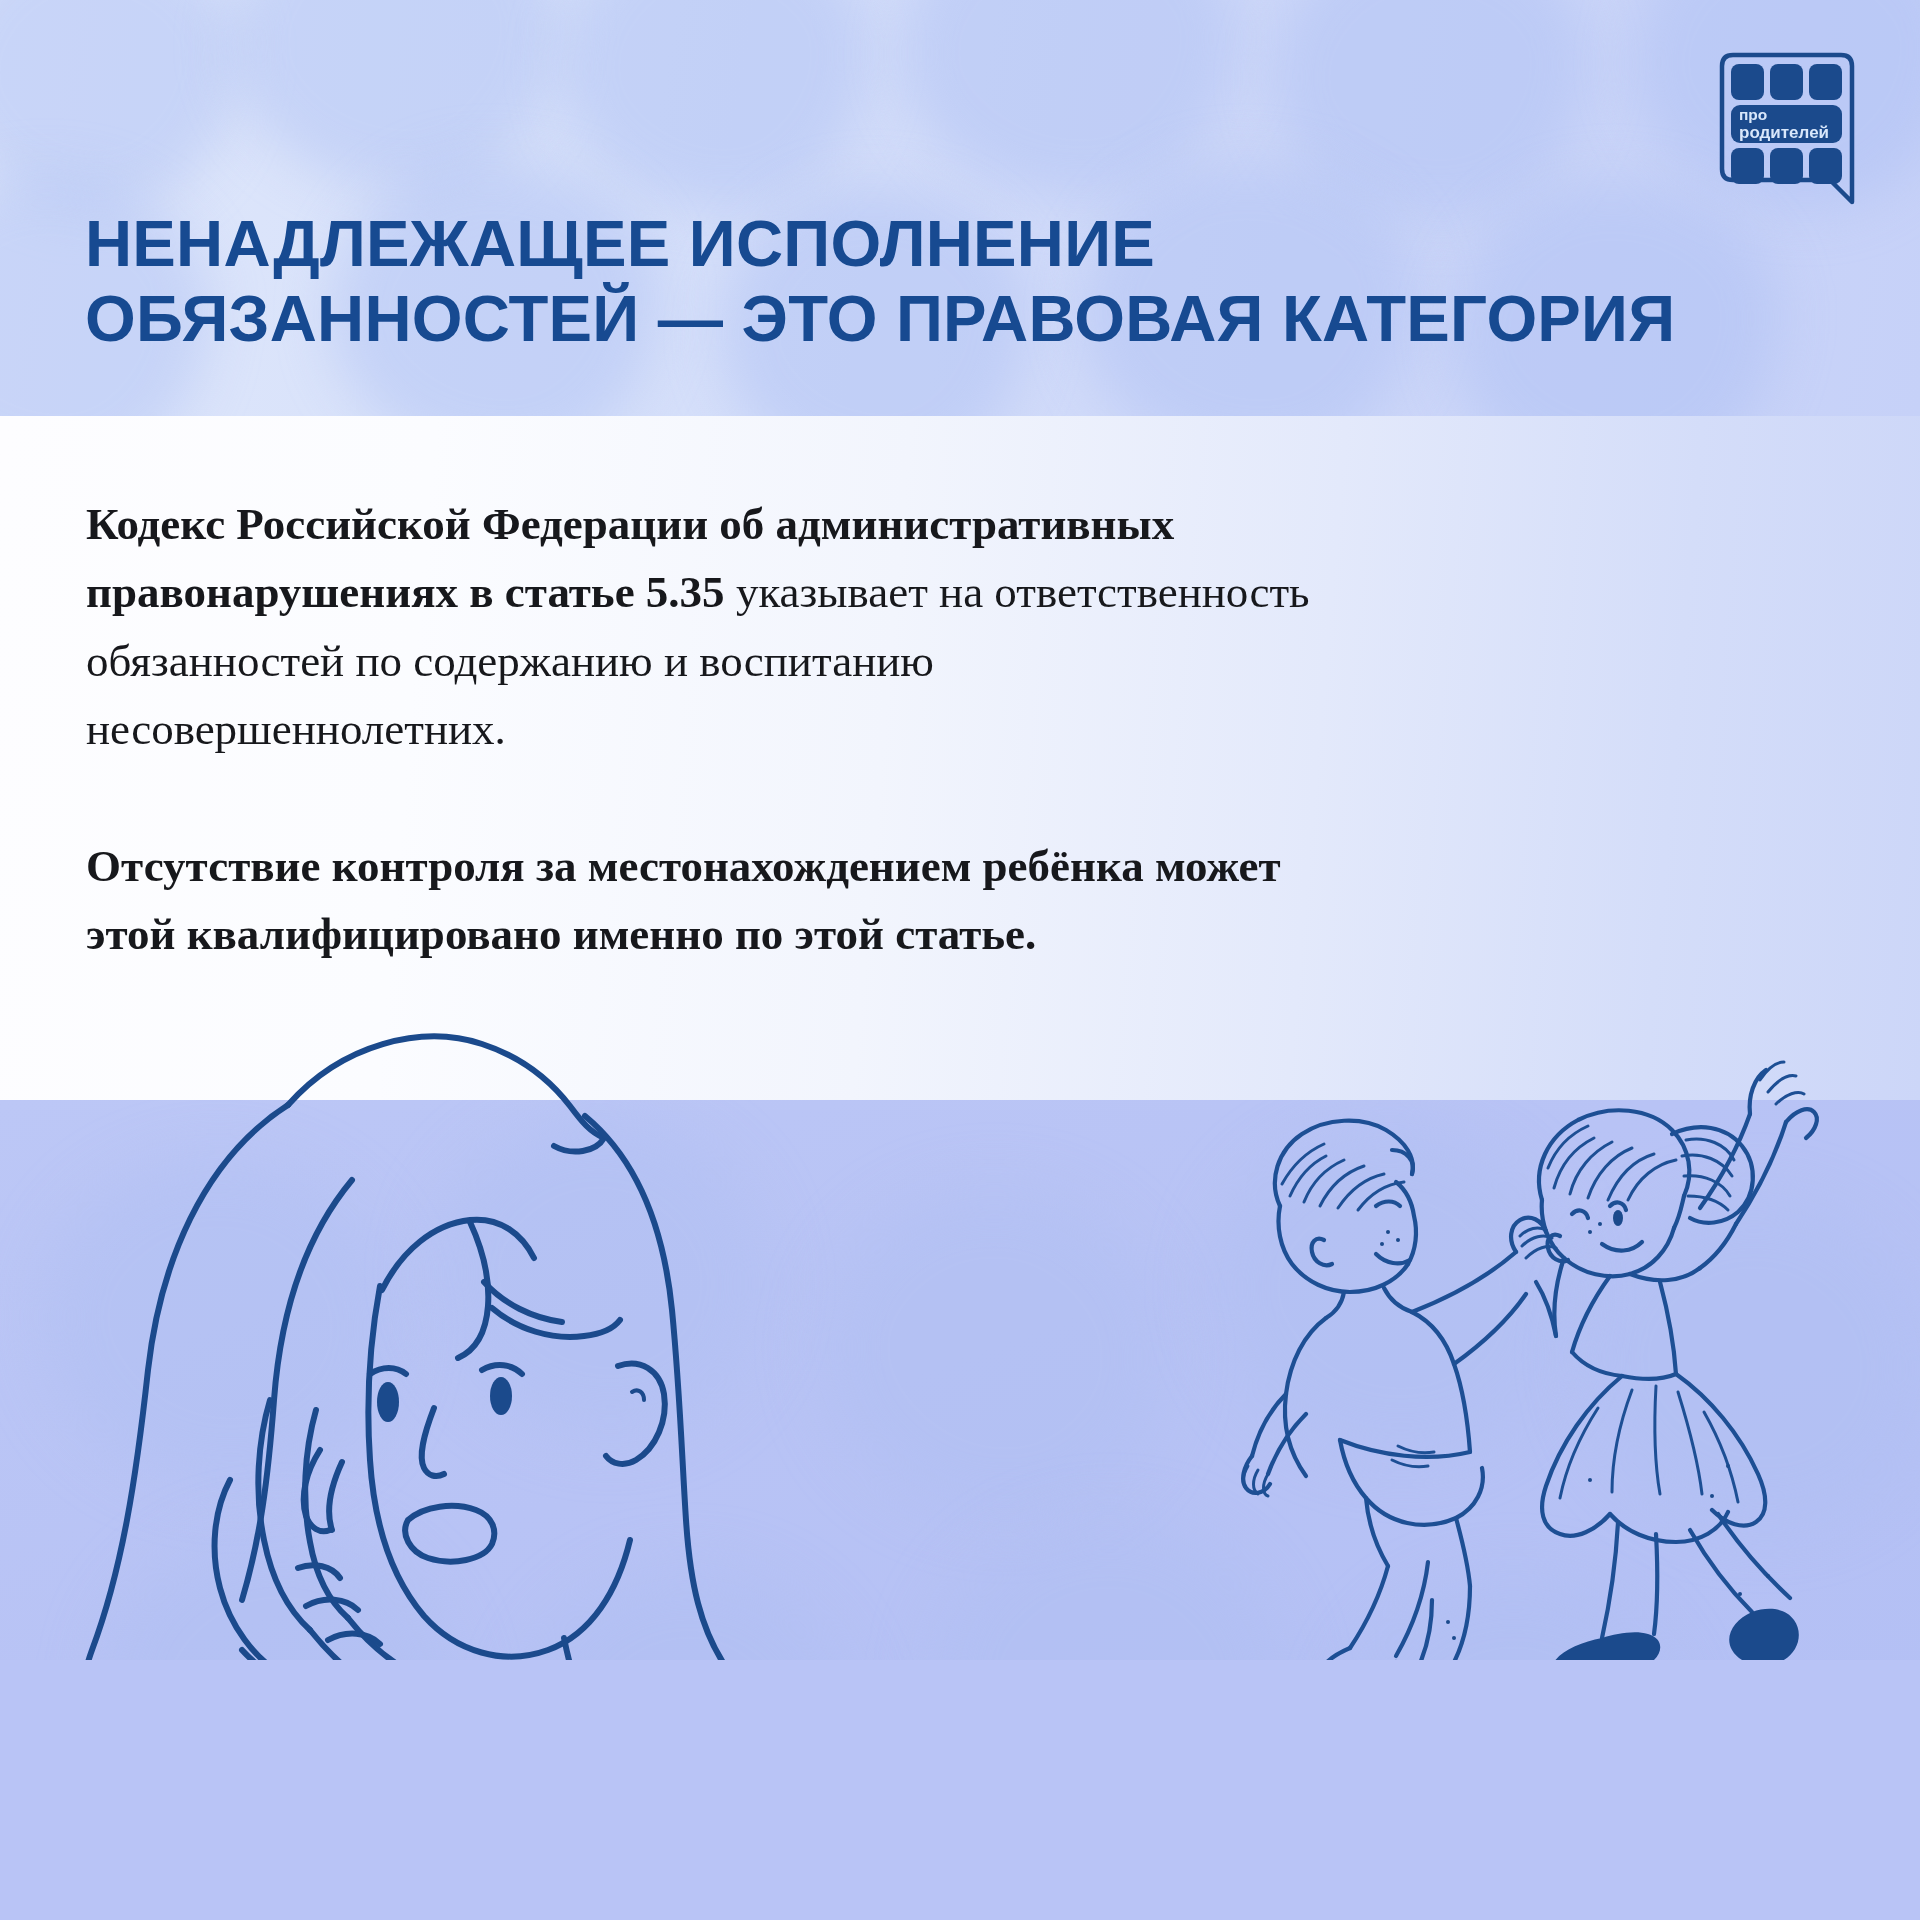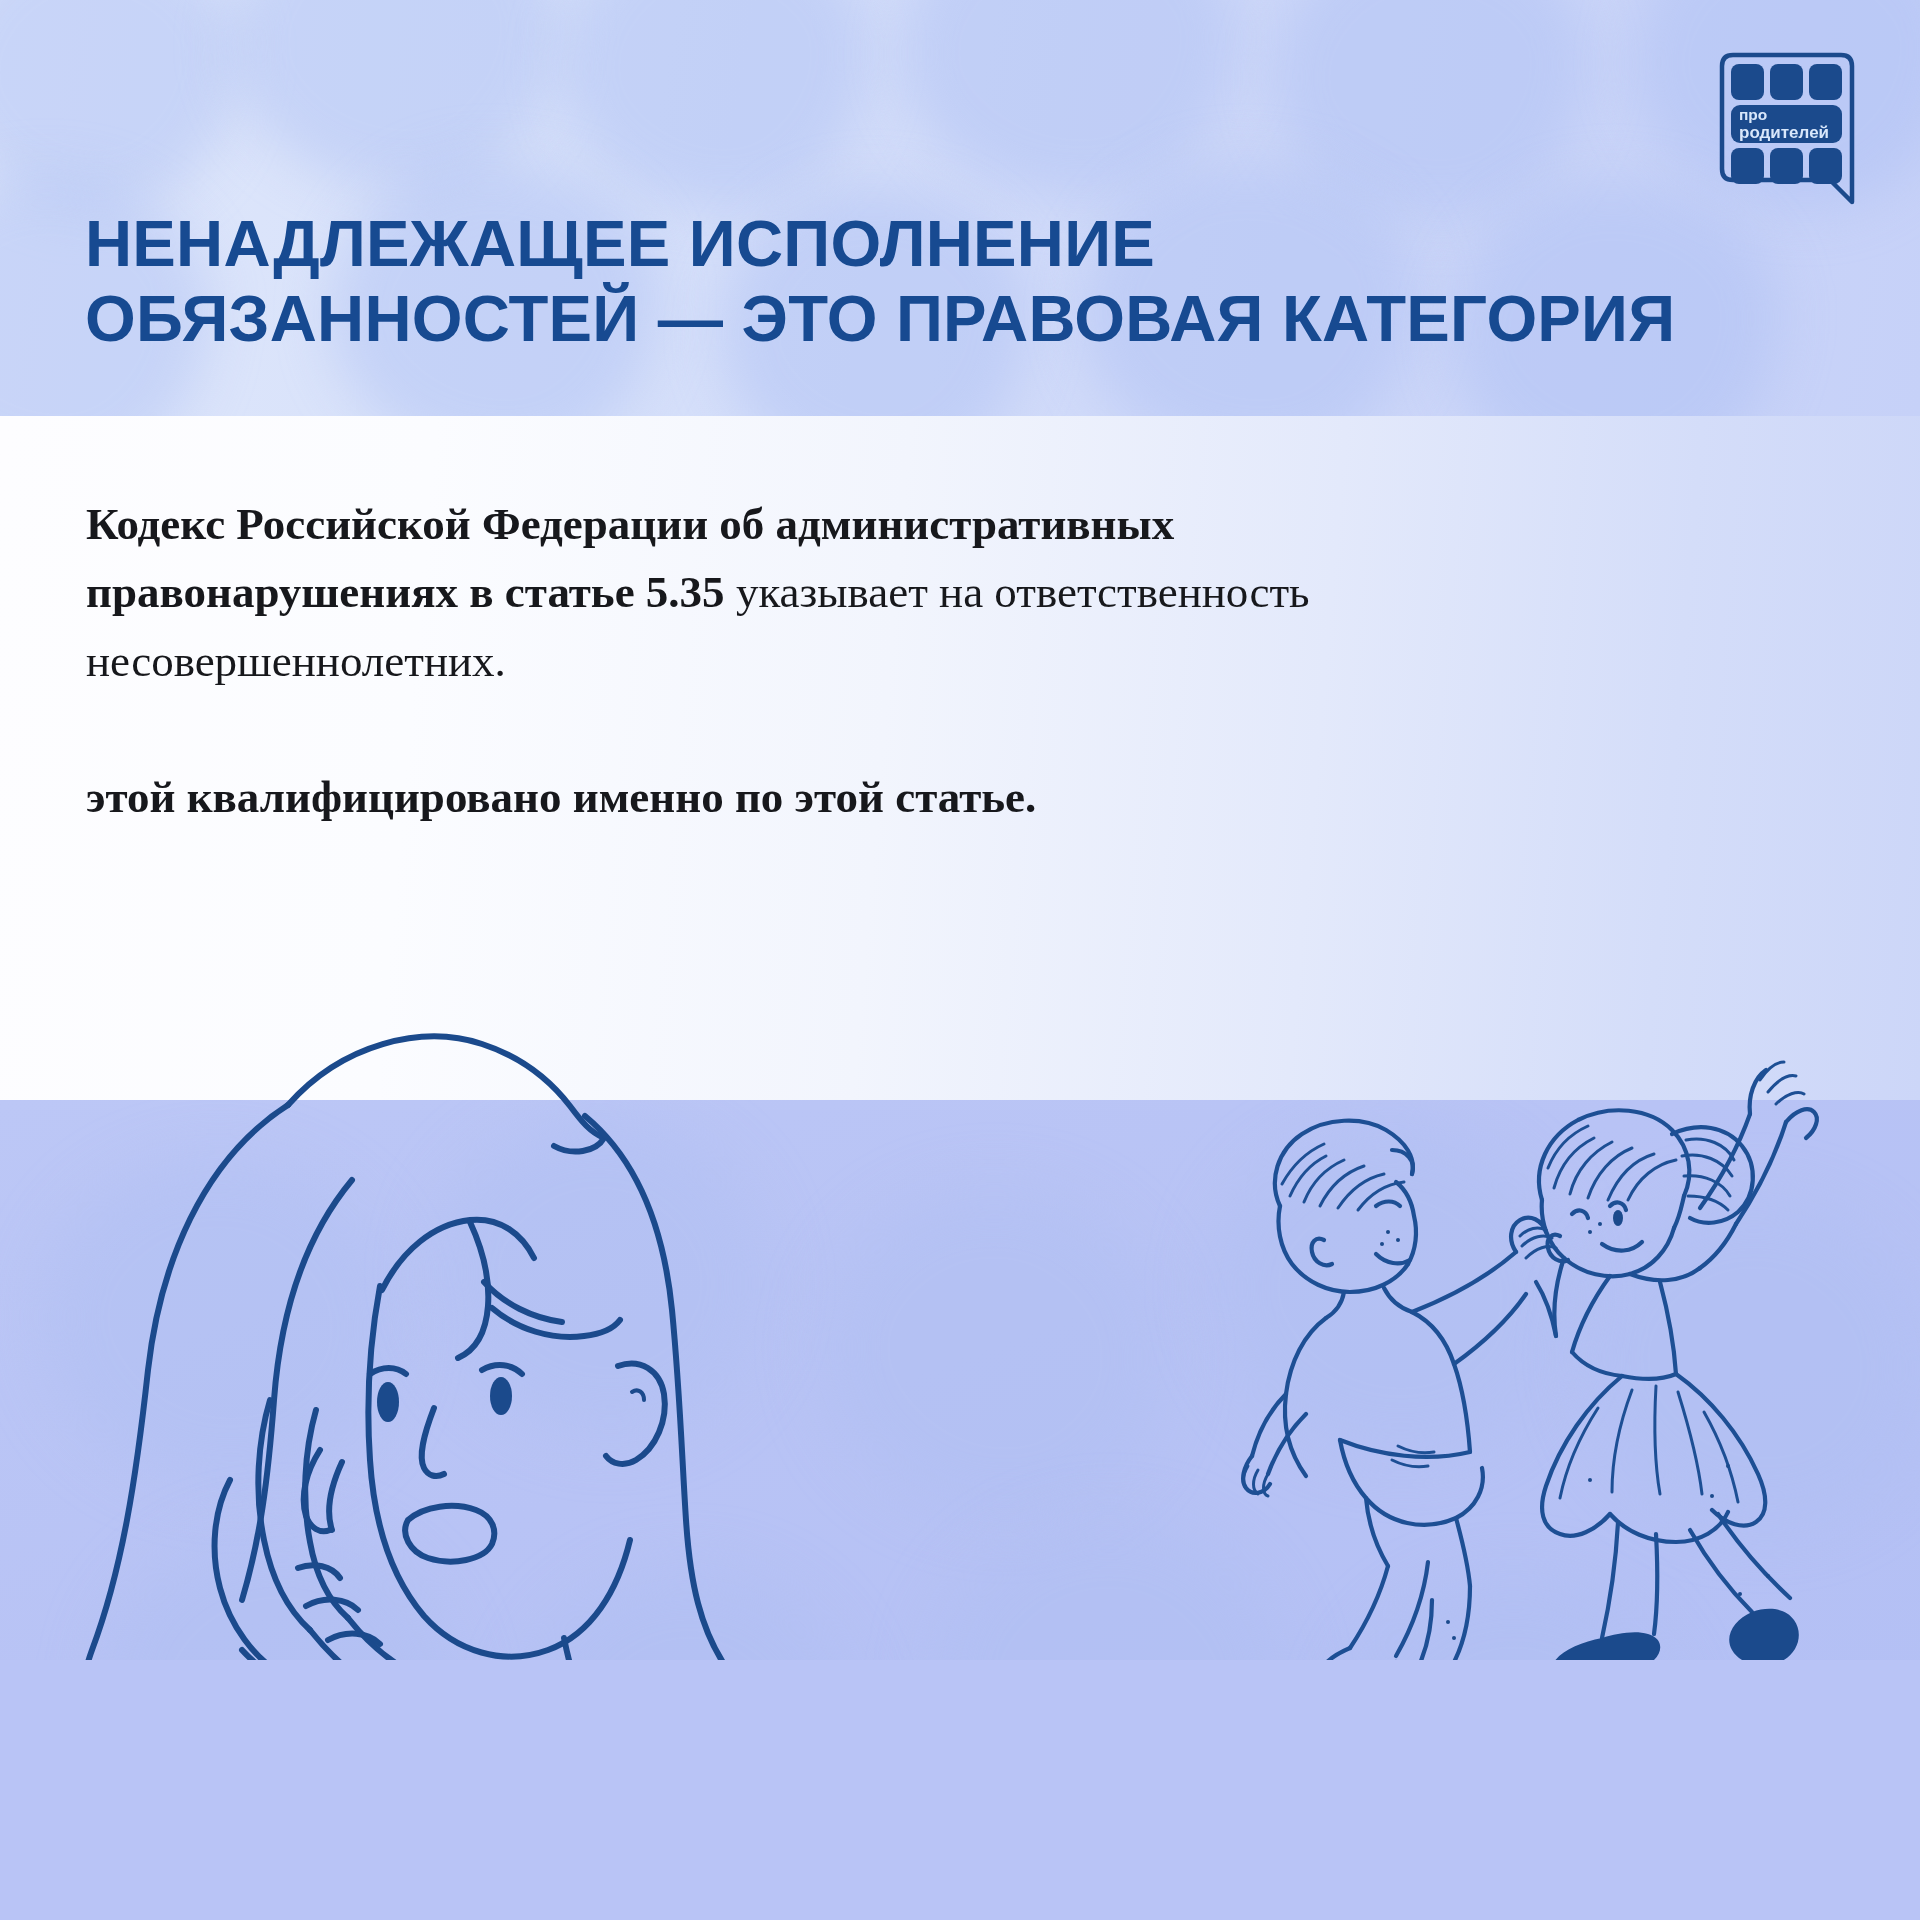--- a/index.html
+++ b/index.html
@@ -147,26 +147,28 @@
   <h1 id="title">
     <span class="tline">НЕНАДЛЕЖАЩЕЕ ИСПОЛНЕНИЕ</span>
     <span class="tline">ОБЯЗАННОСТЕЙ — ЭТО ПРАВОВАЯ КАТЕГОРИЯ</span>
   </h1>
 
   <div id="body-copy">
 
     <div class="para">
       <span class="bodyline"><span class="b">Кодекс Российской Федерации об административных</span></span>
       <span class="bodyline"><span class="b">правонарушениях в статье 5.35</span><span> указывает на ответственность</span></span>
+      <span class="bodyline">обязанностей по содержанию и воспитанию</span>
       <span class="bodyline">несовершеннолетних.</span>
     </div>
 
     <span id="para-gap"></span>
 
     <div class="para">
+      <span class="bodyline b">Отсутствие контроля за местонахождением ребёнка может</span>
       <span class="bodyline b">этой квалифицировано именно по этой статье.</span>
     </div>
 
   </div>
 
   <div id="woman-art">
     <svg viewBox="0 0 840 915" xmlns="http://www.w3.org/2000/svg" aria-label="woman on phone">
       <g>
 
         <path class="ln" d="M236 95 C150 150 108 255 96 360 C84 470 70 560 40 640 C18 700 30 760 60 810 C85 852 110 880 124 915"></path>

